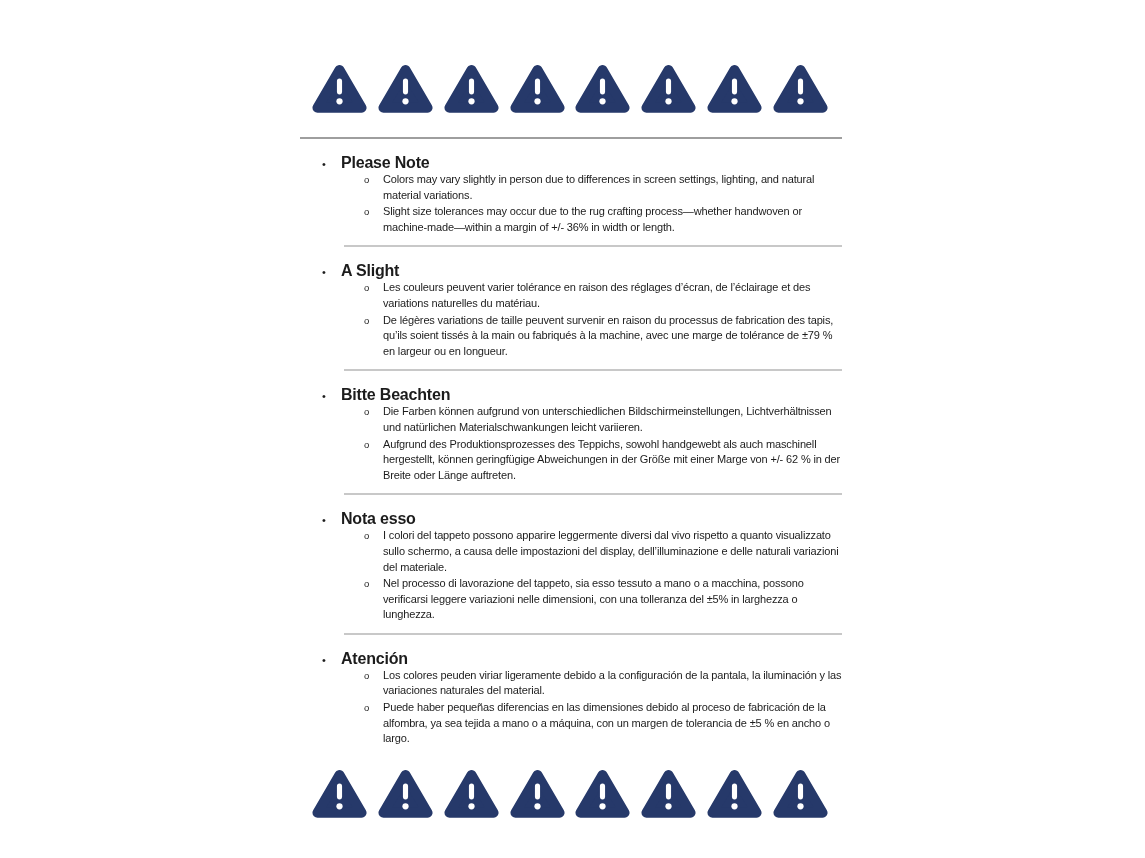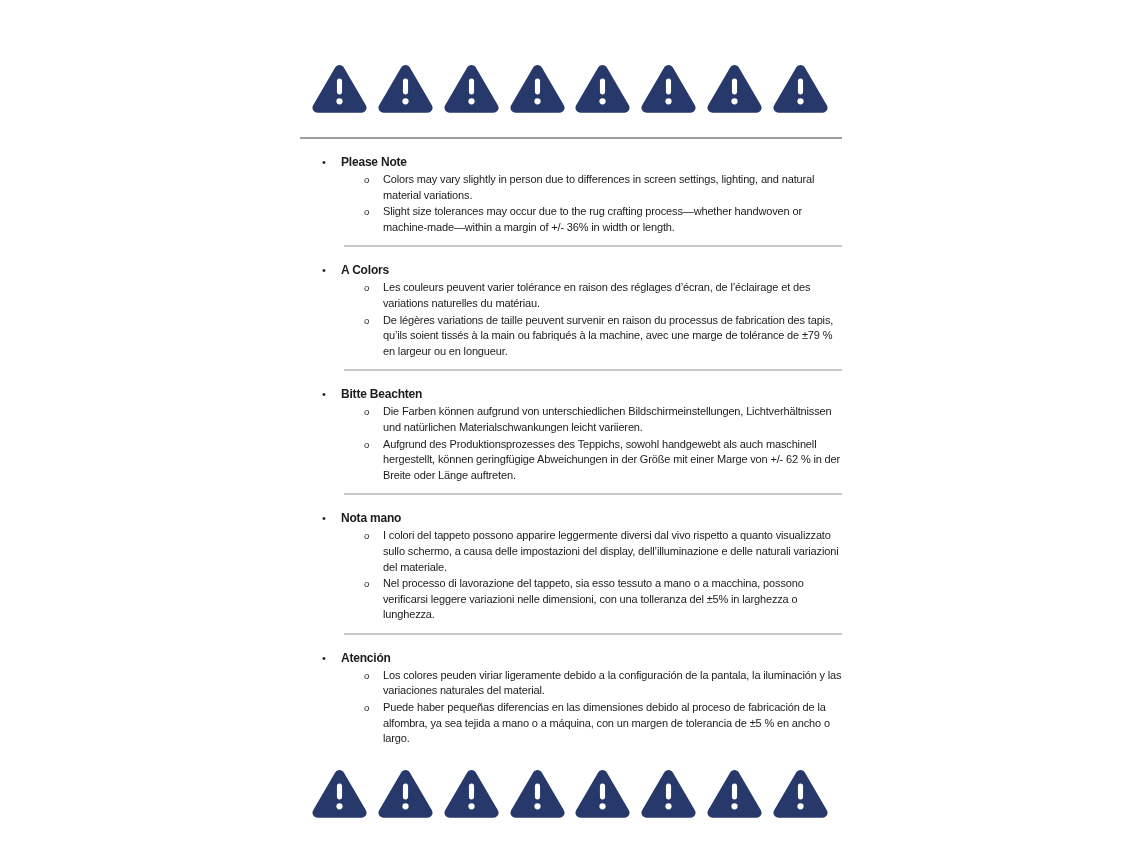--- a/index.html
+++ b/index.html
@@ -41,21 +41,21 @@
     align-items: baseline;
     margin: 0 0 2px 0;
   }
   .m1 {
     margin-left: 22px;
     width: 19px;
     flex: none;
     font-size: 11px;
   }
   .sec-heading {
-    font-size: 12px;
+    font-size: 16px;
     font-weight: 700;
     margin: 0;
     letter-spacing: -0.2px;
     line-height: 15px;
   }
   .sub-row {
     display: flex;
     margin: 0 0 1px 64px;
   }
   .m2 {
@@ -134,21 +134,21 @@
             <div class="sub-row">
     <span class="m2">o</span>
     <p class="sub-text">Slight size tolerances may occur due to the rug crafting process—whether handwoven or machine-made—within a margin of +/- 36% in width or length.</p>
   </div>
           </div>
     <hr class="sec" style="border-top-color: rgb(200, 200, 200);">
   </section>
         <section class="note-section">
     <div class="head-row">
       <span class="m1">•</span>
-      <h3 class="sec-heading">A Colors</h3>
+      <h3 class="sec-heading">A Slight</h3>
     </div>
     <div class="bullets">
             <div class="sub-row">
     <span class="m2">o</span>
     <p class="sub-text">Les couleurs peuvent varier tolérance en raison des réglages d’écran, de l’éclairage et des variations naturelles du matériau.</p>
   </div>
             <div class="sub-row">
     <span class="m2">o</span>
     <p class="sub-text">De légères variations de taille peuvent survenir en raison du processus de fabrication des tapis, qu’ils soient tissés à la main ou fabriqués à la machine, avec une marge de tolérance de ±79 % en largeur ou en longueur.</p>
   </div>
@@ -168,21 +168,21 @@
             <div class="sub-row">
     <span class="m2">o</span>
     <p class="sub-text">Aufgrund des Produktionsprozesses des Teppichs, sowohl handgewebt als auch maschinell hergestellt, können geringfügige Abweichungen in der Größe mit einer Marge von +/- 62 % in der Breite oder Länge auftreten.</p>
   </div>
           </div>
     <hr class="sec" style="border-top-color: rgb(200, 200, 200);">
   </section>
         <section class="note-section">
     <div class="head-row">
       <span class="m1">•</span>
-      <h3 class="sec-heading">Nota mano</h3>
+      <h3 class="sec-heading">Nota esso</h3>
     </div>
     <div class="bullets">
             <div class="sub-row">
     <span class="m2">o</span>
     <p class="sub-text">I colori del tappeto possono apparire leggermente diversi dal vivo rispetto a quanto visualizzato sullo schermo, a causa delle impostazioni del display, dell’illuminazione e delle naturali variazioni del materiale.</p>
   </div>
             <div class="sub-row">
     <span class="m2">o</span>
     <p class="sub-text">Nel processo di lavorazione del tappeto, sia esso tessuto a mano o a macchina, possono verificarsi leggere variazioni nelle dimensioni, con una tolleranza del ±5% in larghezza o lunghezza.</p>
   </div>

